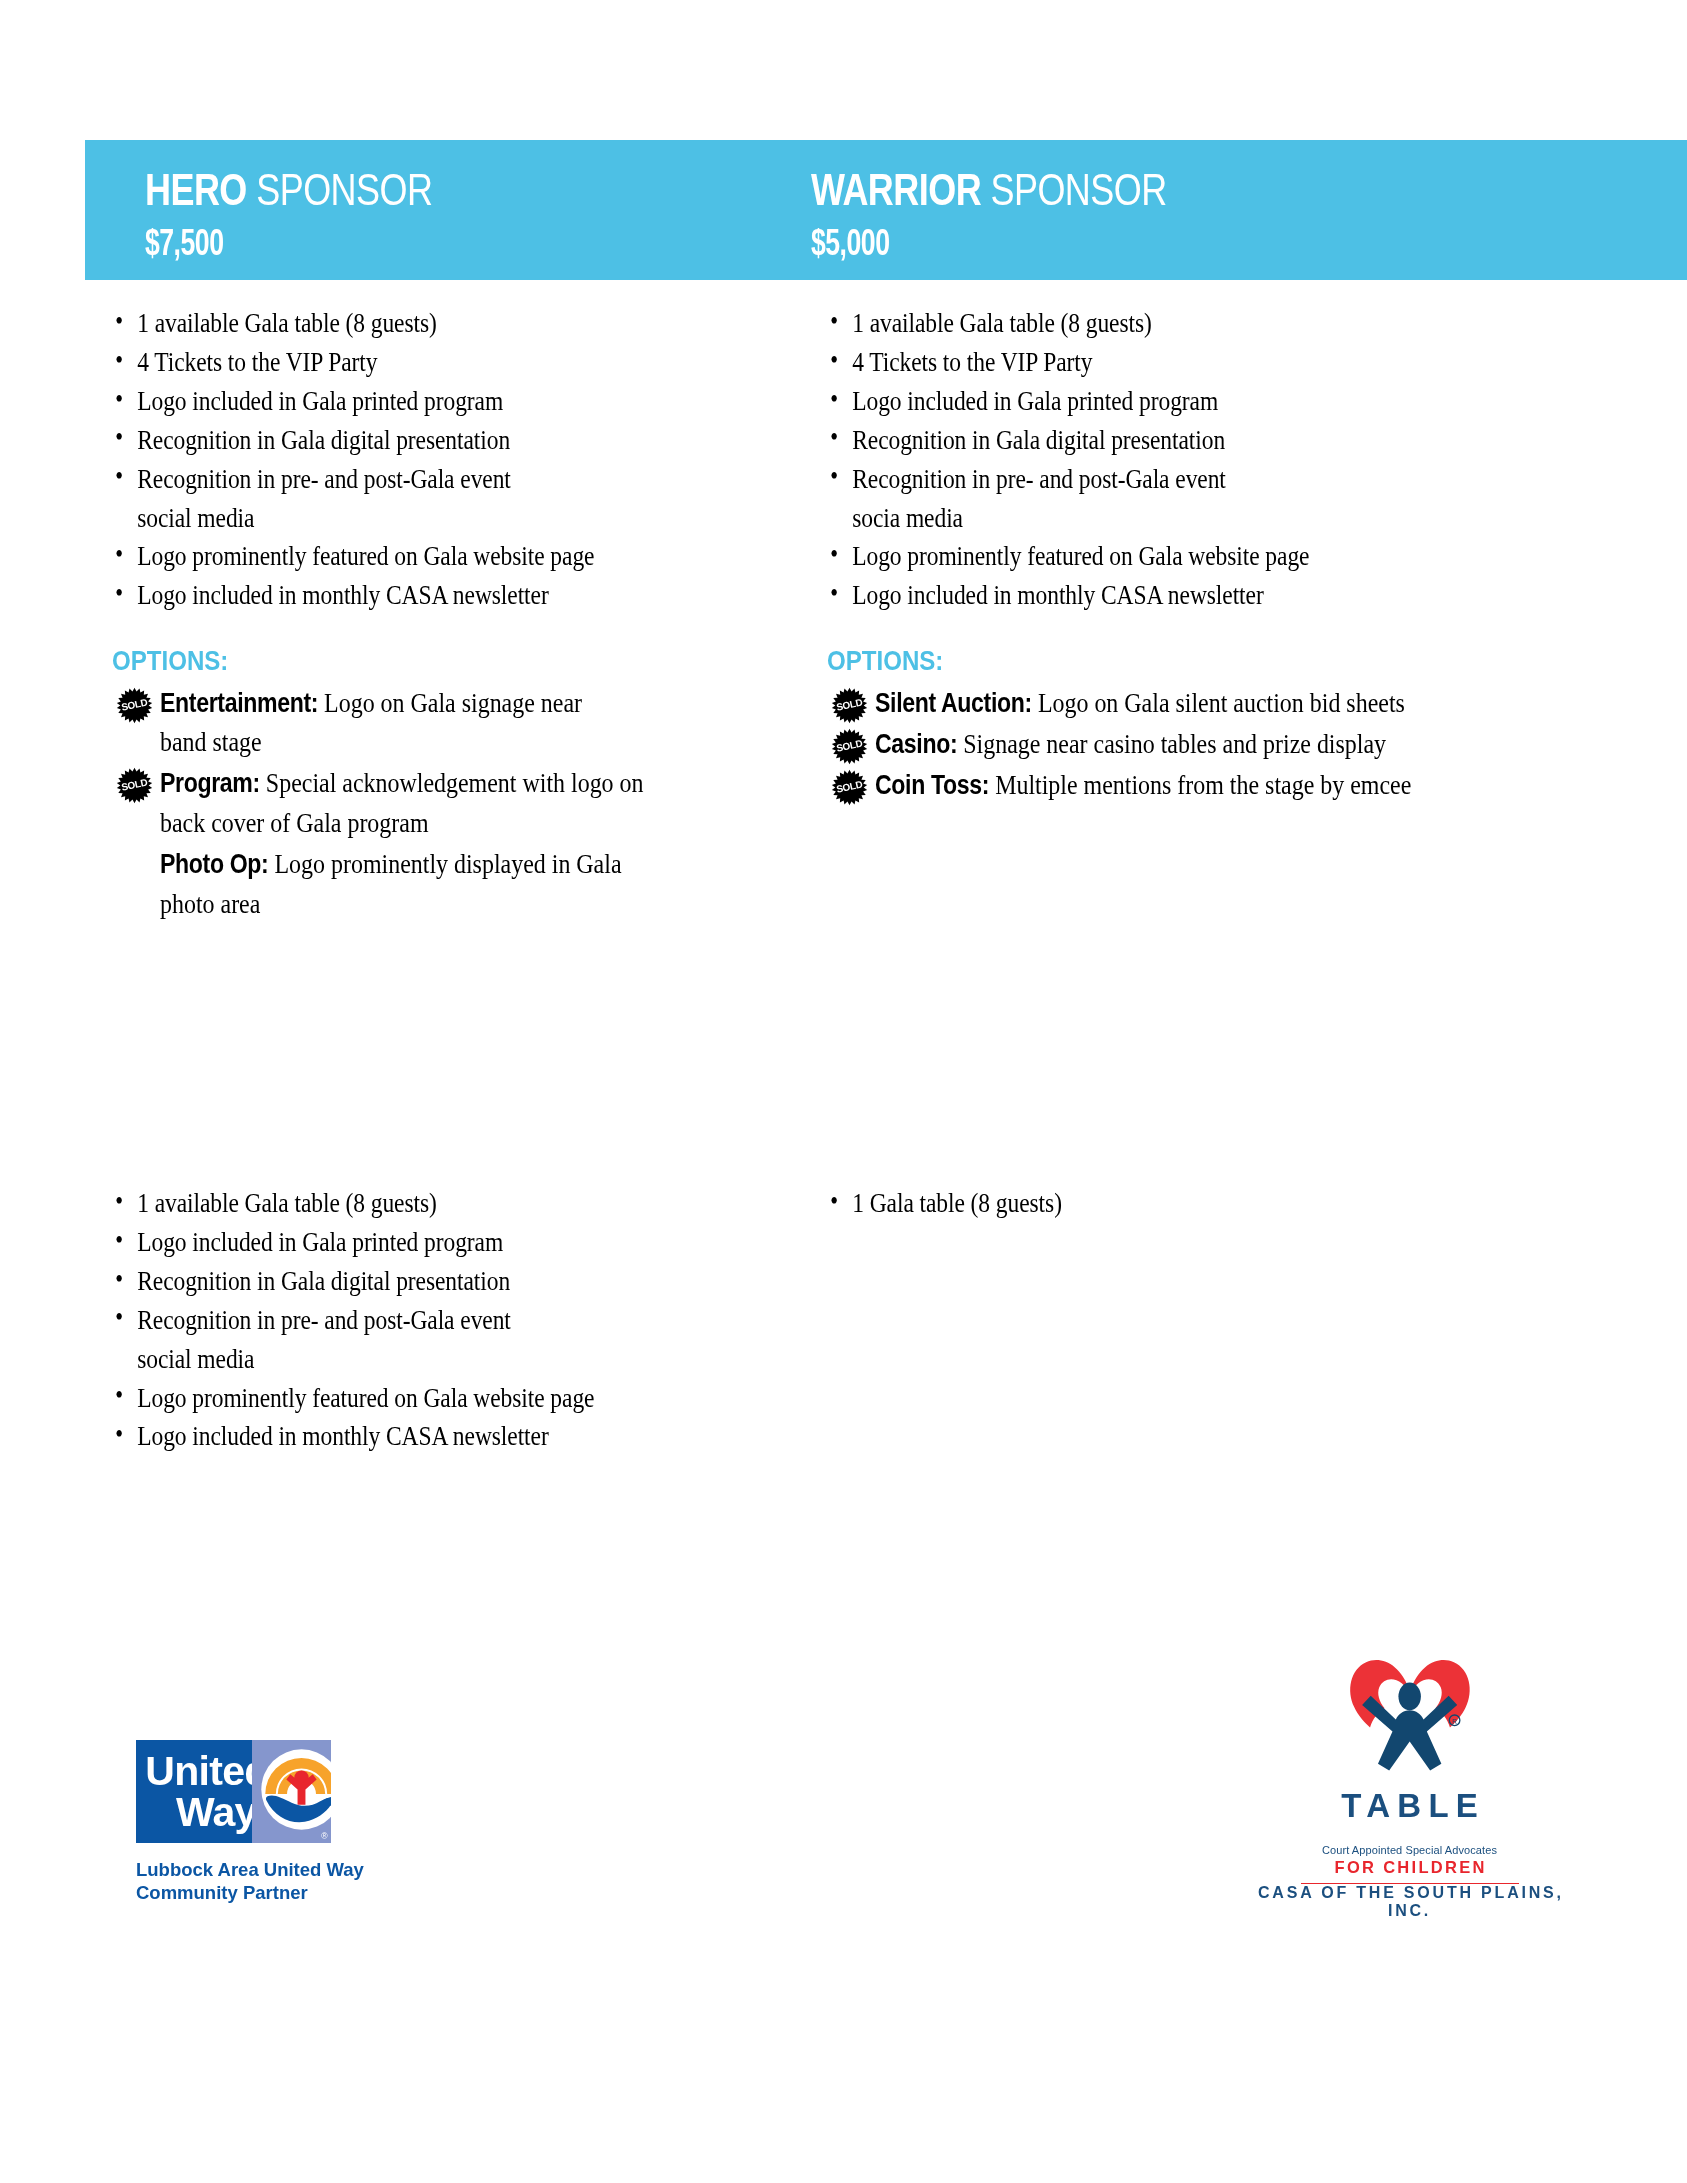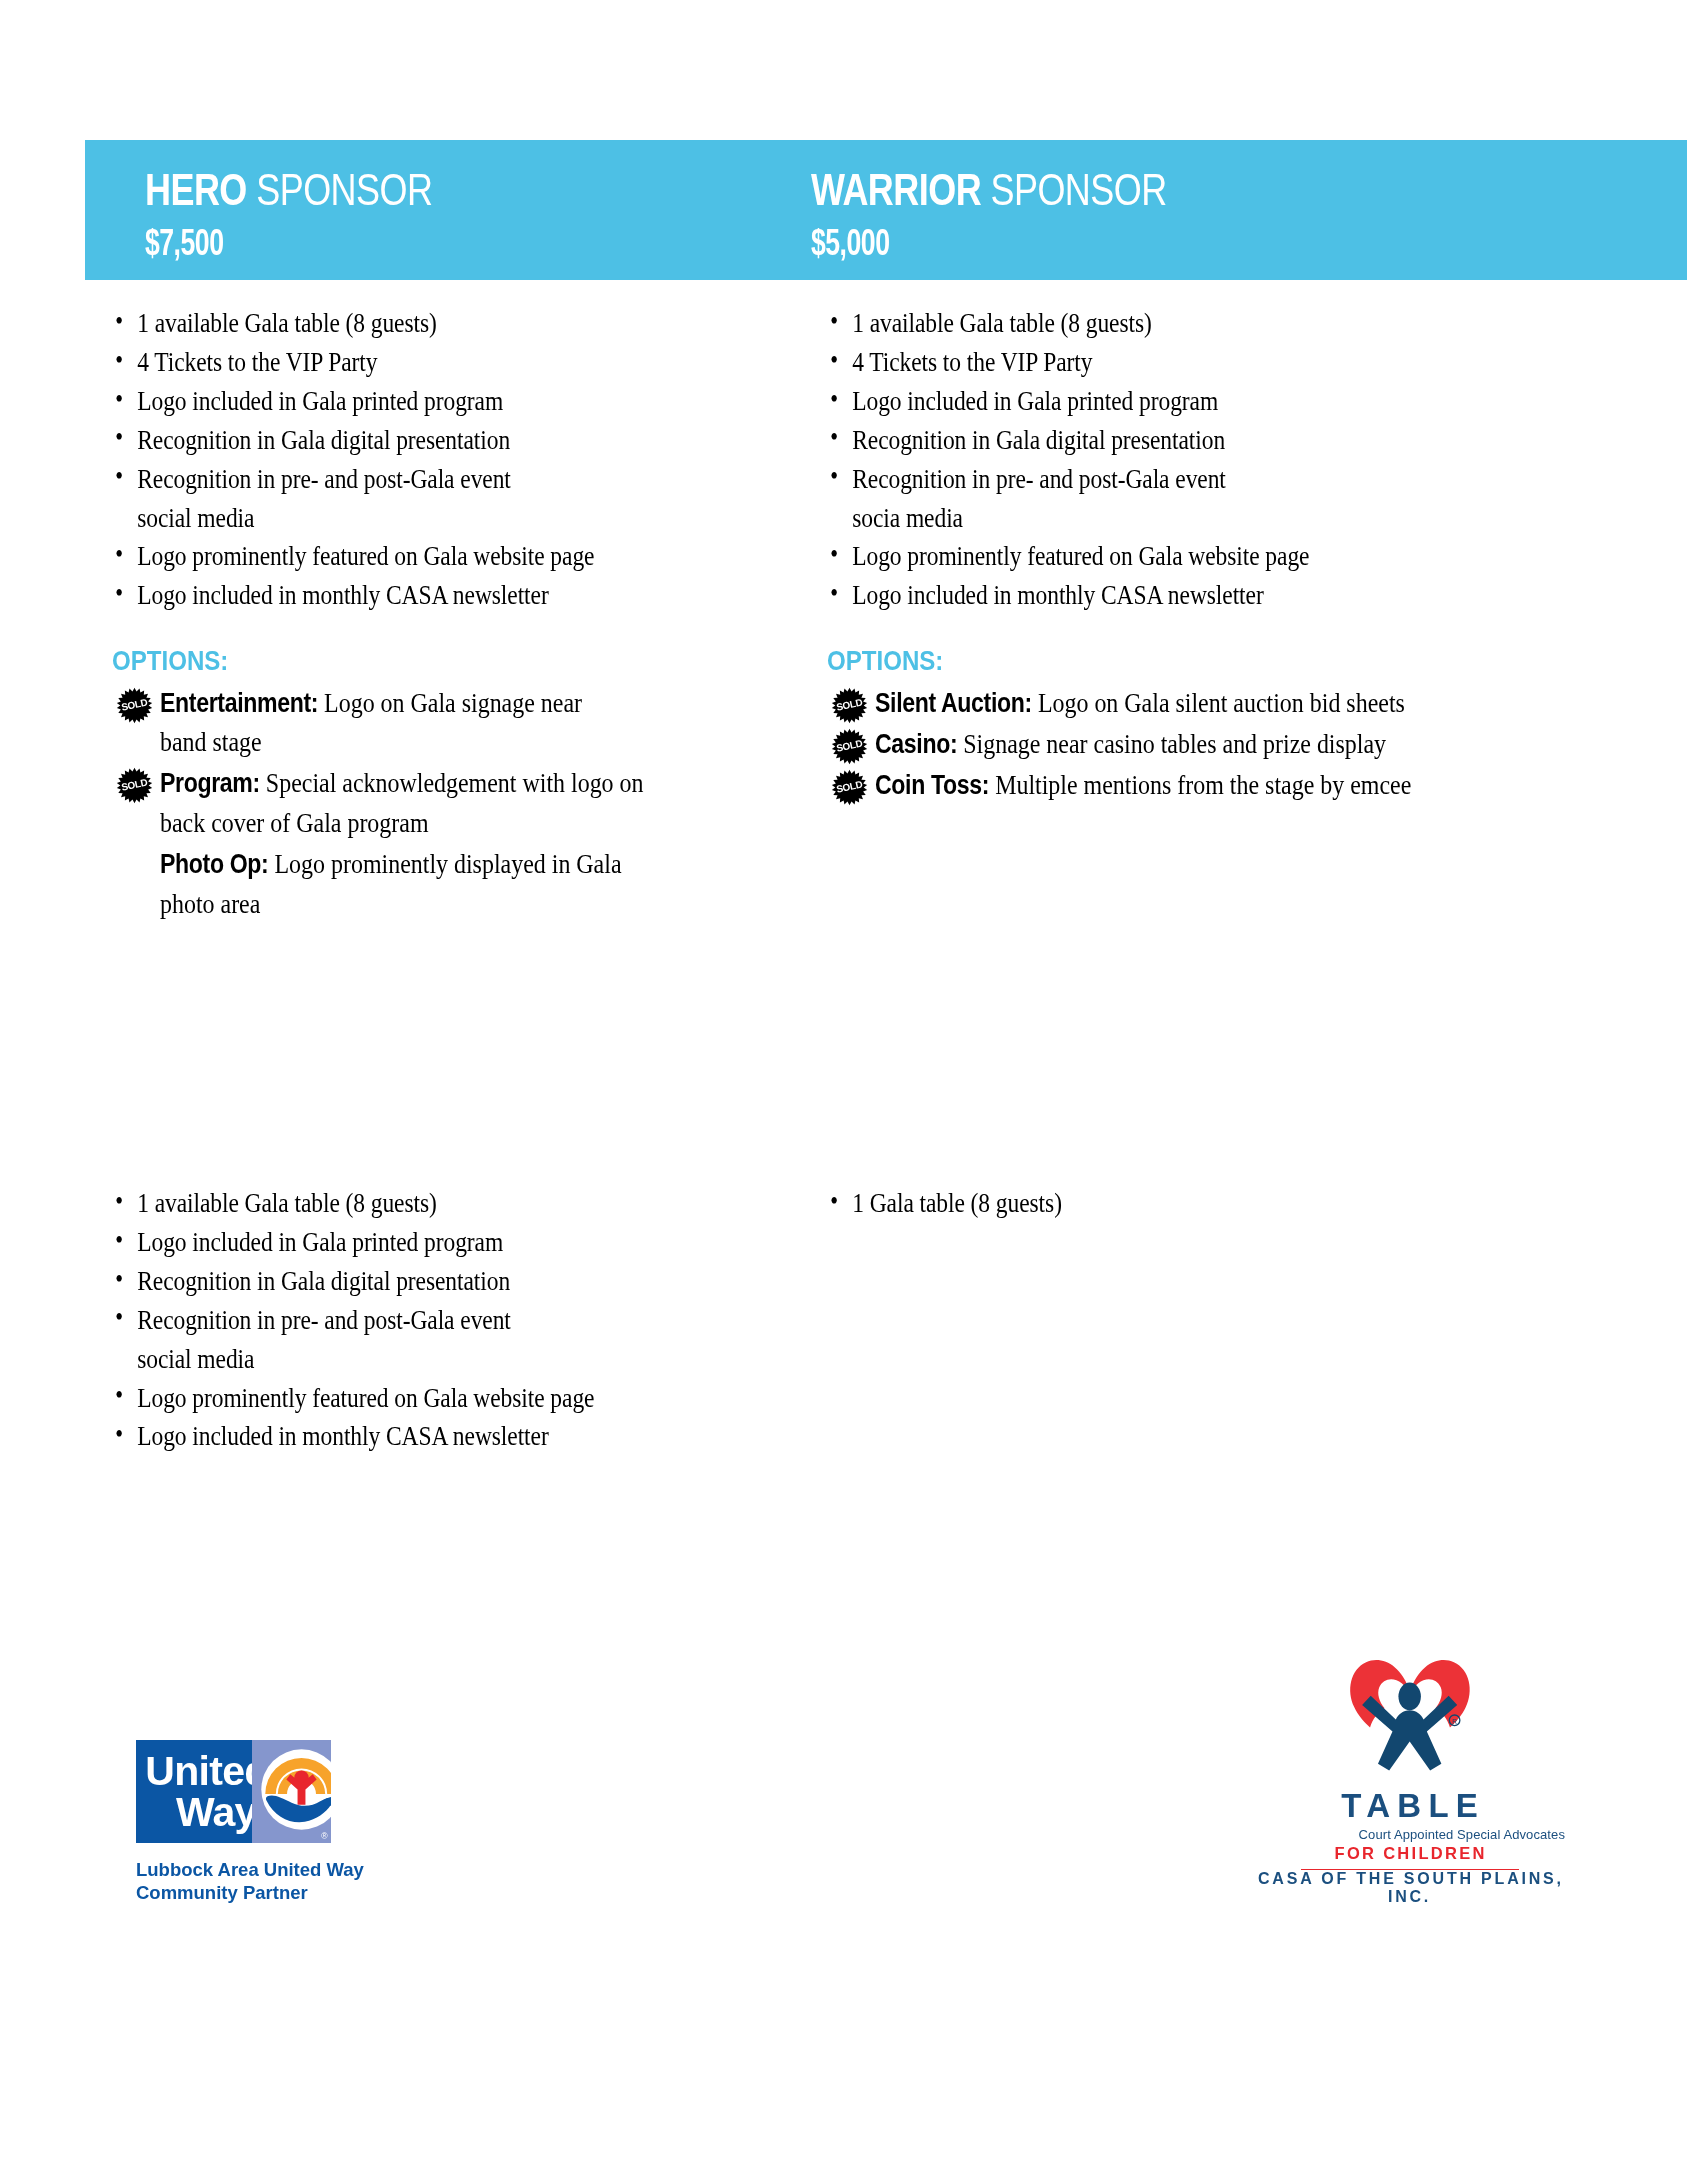--- a/index.html
+++ b/index.html
@@ -272,26 +272,25 @@
   .casa-word {
     margin-top: 4px;
     color: #1b4f7f;
     font-family: "Liberation Sans", "DejaVu Sans", sans-serif;
     font-weight: bold;
     font-size: 33px;
     letter-spacing: 7.3px;
     text-indent: 7.3px;
   }
   .casa-tag {
-    margin-top: 2px;
+    margin-top: 19px;
     color: #1b4f7f;
     font-family: "Liberation Sans", "DejaVu Sans", sans-serif;
-    font-size: 13px;
+    font-size: 11px;
     letter-spacing: 0.1px;
-    text-align: right;
   }
   .casa-for {
     margin-top: 2px;
     color: #e8262d;
     font-family: "Liberation Sans", "DejaVu Sans", sans-serif;
     font-weight: bold;
     font-size: 16.5px;
     letter-spacing: 2.3px;
     text-indent: 2.3px;
   }

